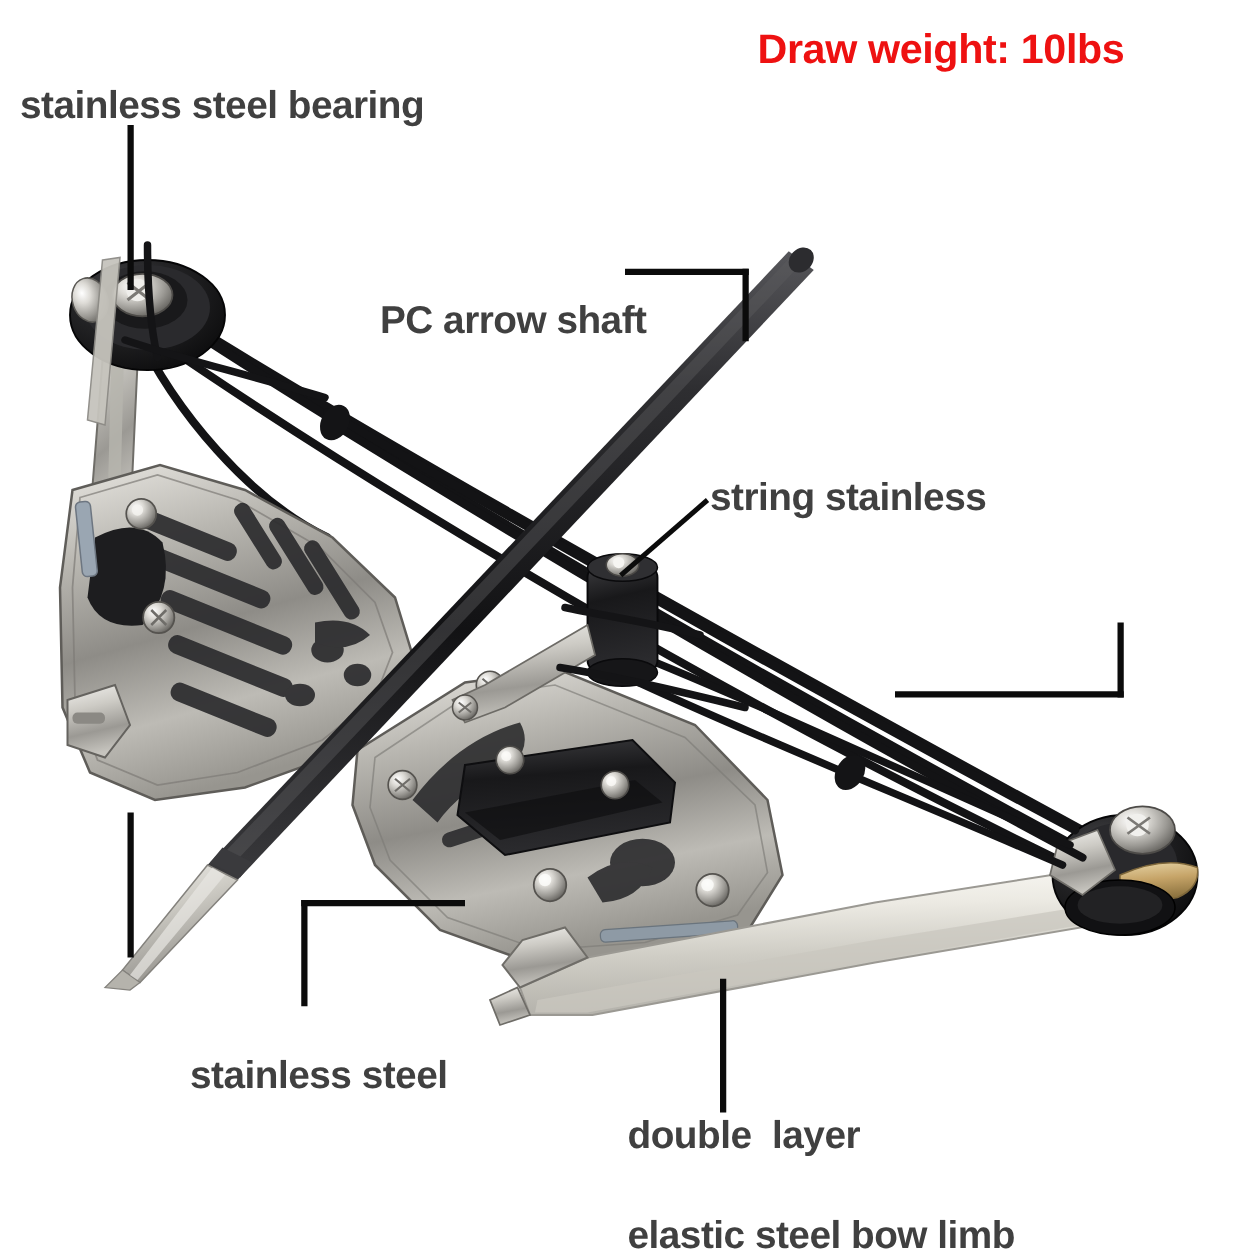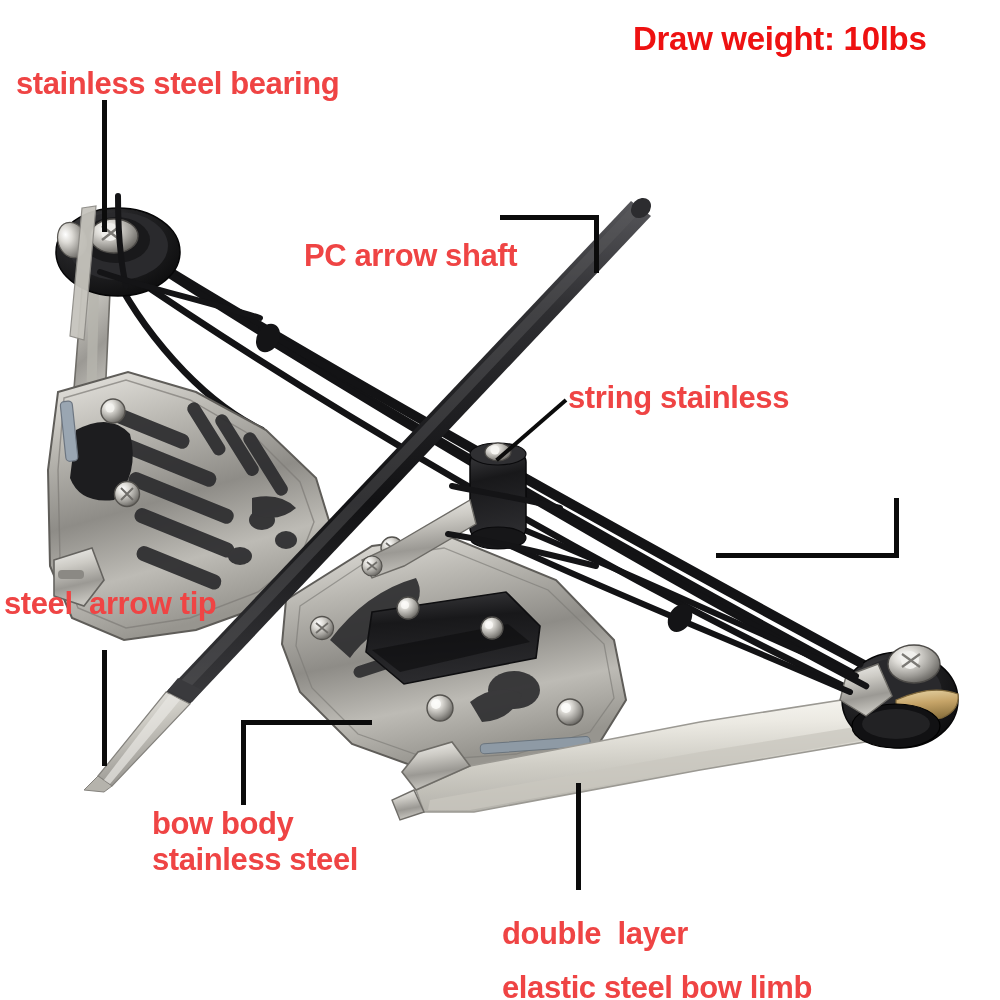--- a/index.html
+++ b/index.html
@@ -7,21 +7,21 @@
     width:1000px;height:1000px;
     background:#ffffff;
     font-family:"Liberation Sans", sans-serif;
     overflow:hidden;
   }
   #stage{position:relative;width:1000px;height:1000px;background:#fff;}
 
   
   .label{
     position:absolute;
-    color:#ef4444;
+    color:#404040;
     font-weight:700;
     font-size:31px;
     line-height:35px;
     letter-spacing:-0.4px;
     white-space:pre;
     font-family:"Liberation Sans", sans-serif;
   }
   .spec{
     position:absolute;
     color:#ee1111;
@@ -291,30 +291,28 @@
   <div class="leader leader-v" style="left:894px;top:498px;height:60px;"></div>
   <div class="leader leader-h" style="left:716px;top:553px;width:183px;"></div>
 
   <div class="leader leader-v" style="left:102px;top:650px;height:116px;"></div>
 
   <div class="leader leader-h" style="left:241px;top:720px;width:131px;"></div>
   <div class="leader leader-v" style="left:241px;top:720px;height:85px;"></div>
 
   <div class="leader leader-v" style="left:576px;top:783px;height:107px;"></div>
 
-  <div class="spec" style="left:606px;top:20px;margin-left:27px;">Draw weight: 10lbs</div>
+  <div class="spec" style="left:606px;top:20px;">Draw weight: 10lbs</div>
 
   <div class="label" style="left:16px;top:66px;">stainless steel bearing</div>
 
   <div class="label" style="left:304px;top:238px;">PC arrow shaft</div>
 
   <div class="label" style="left:568px;top:380px;">string stainless</div>
 
 
-  <div class="label" style="left:4px;top:586px;">steel  arrow tip</div>
-
-  <div class="label" style="left:152px;top:806px;">bow body</div>
+
   <div class="label" style="left:152px;top:842px;">stainless steel</div>
 
-  <div class="label" style="left:502px;top:916px;text-align:right;">double  layer</div>
+  <div class="label" style="left:502px;top:890px;text-align:right;">double  layer</div>
   <div class="label" style="left:502px;top:970px;">elastic steel bow limb</div>
 
 </div>
 
 </body></html>

